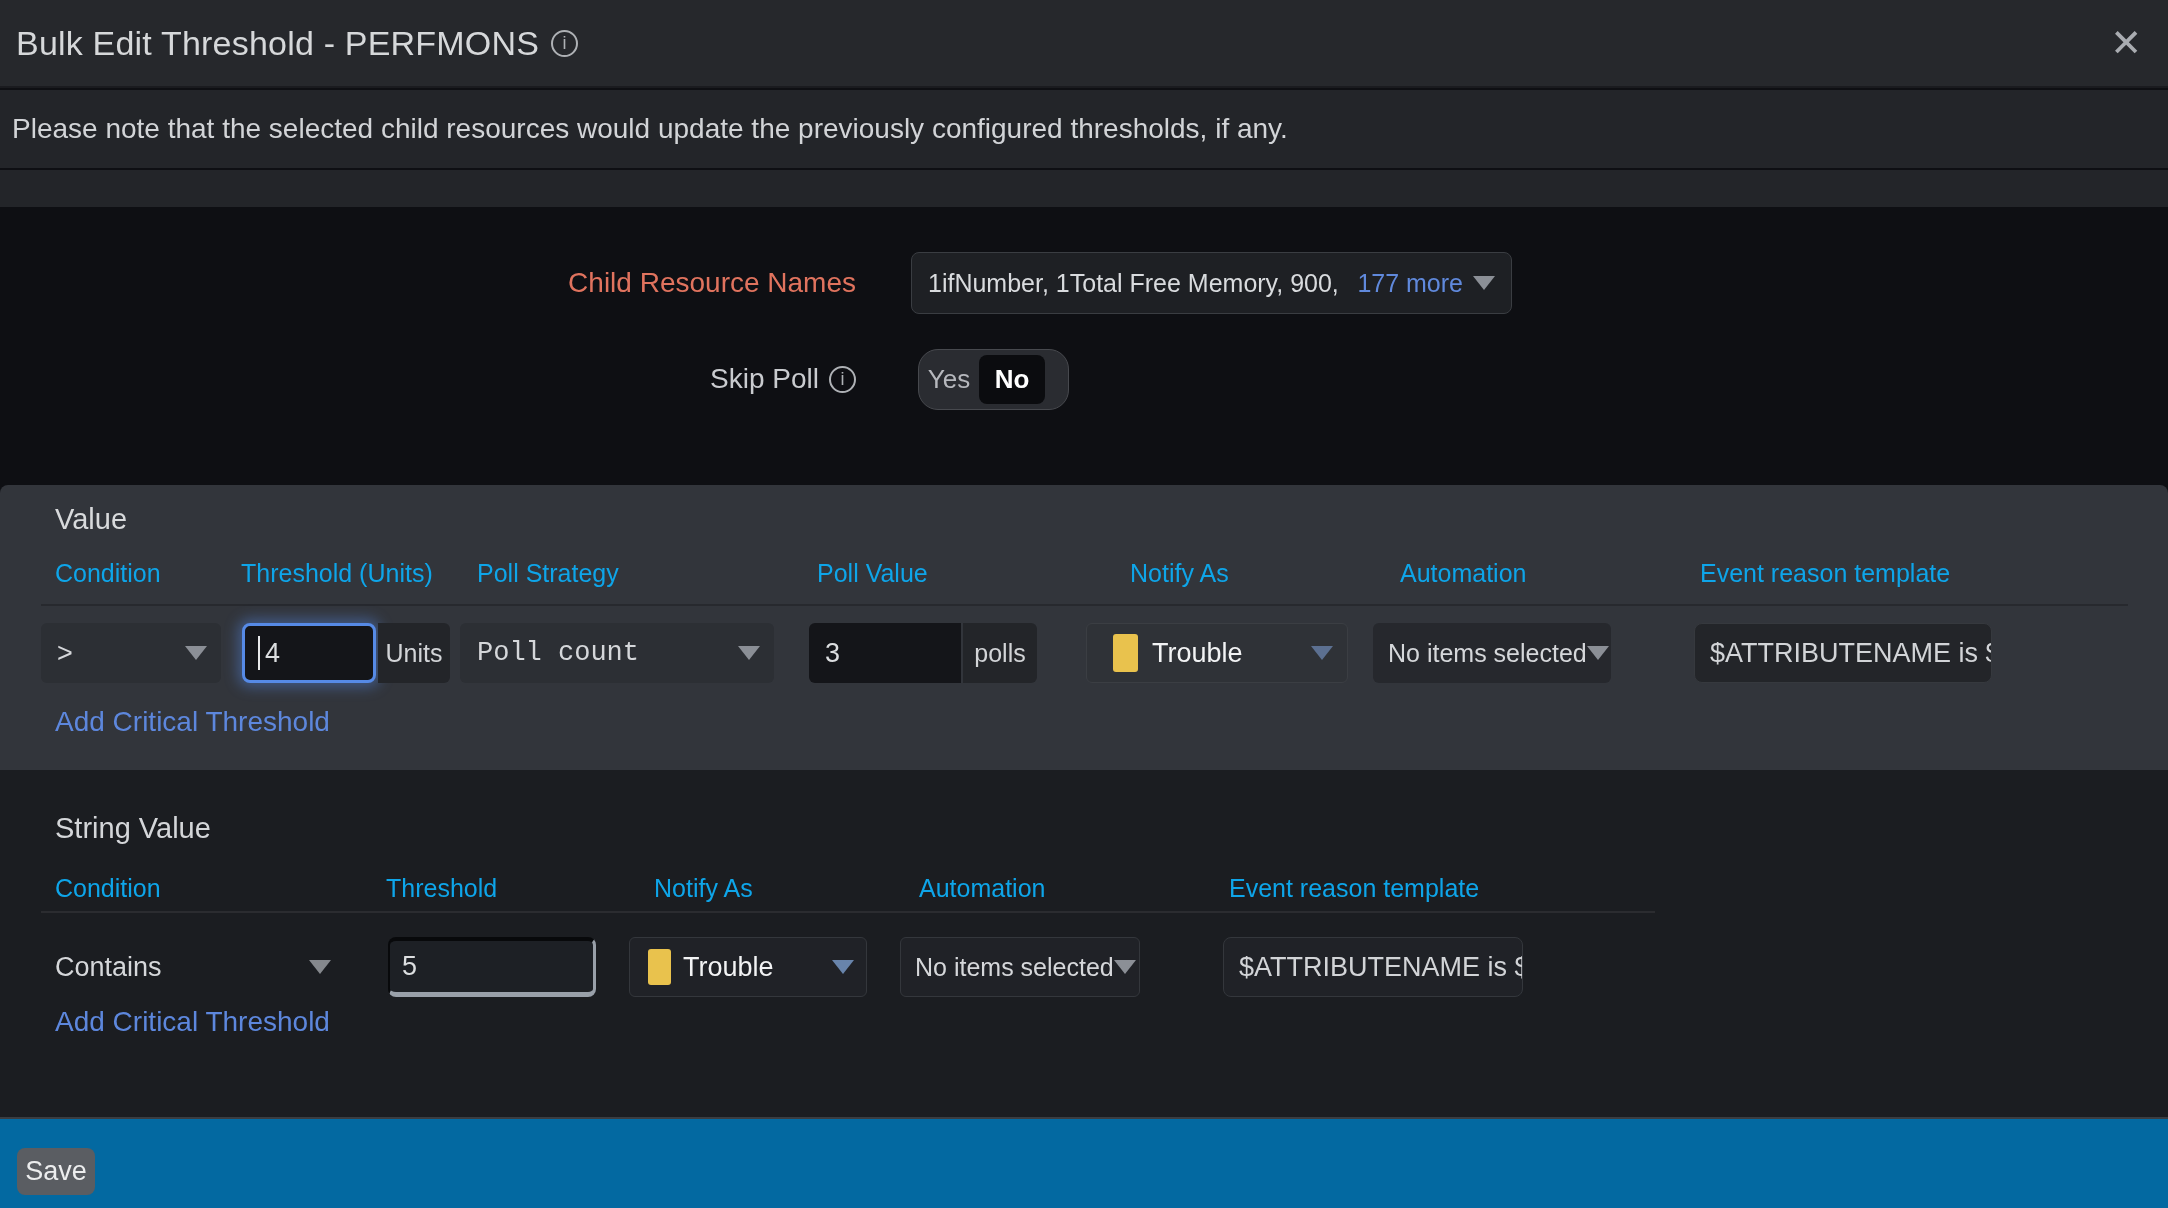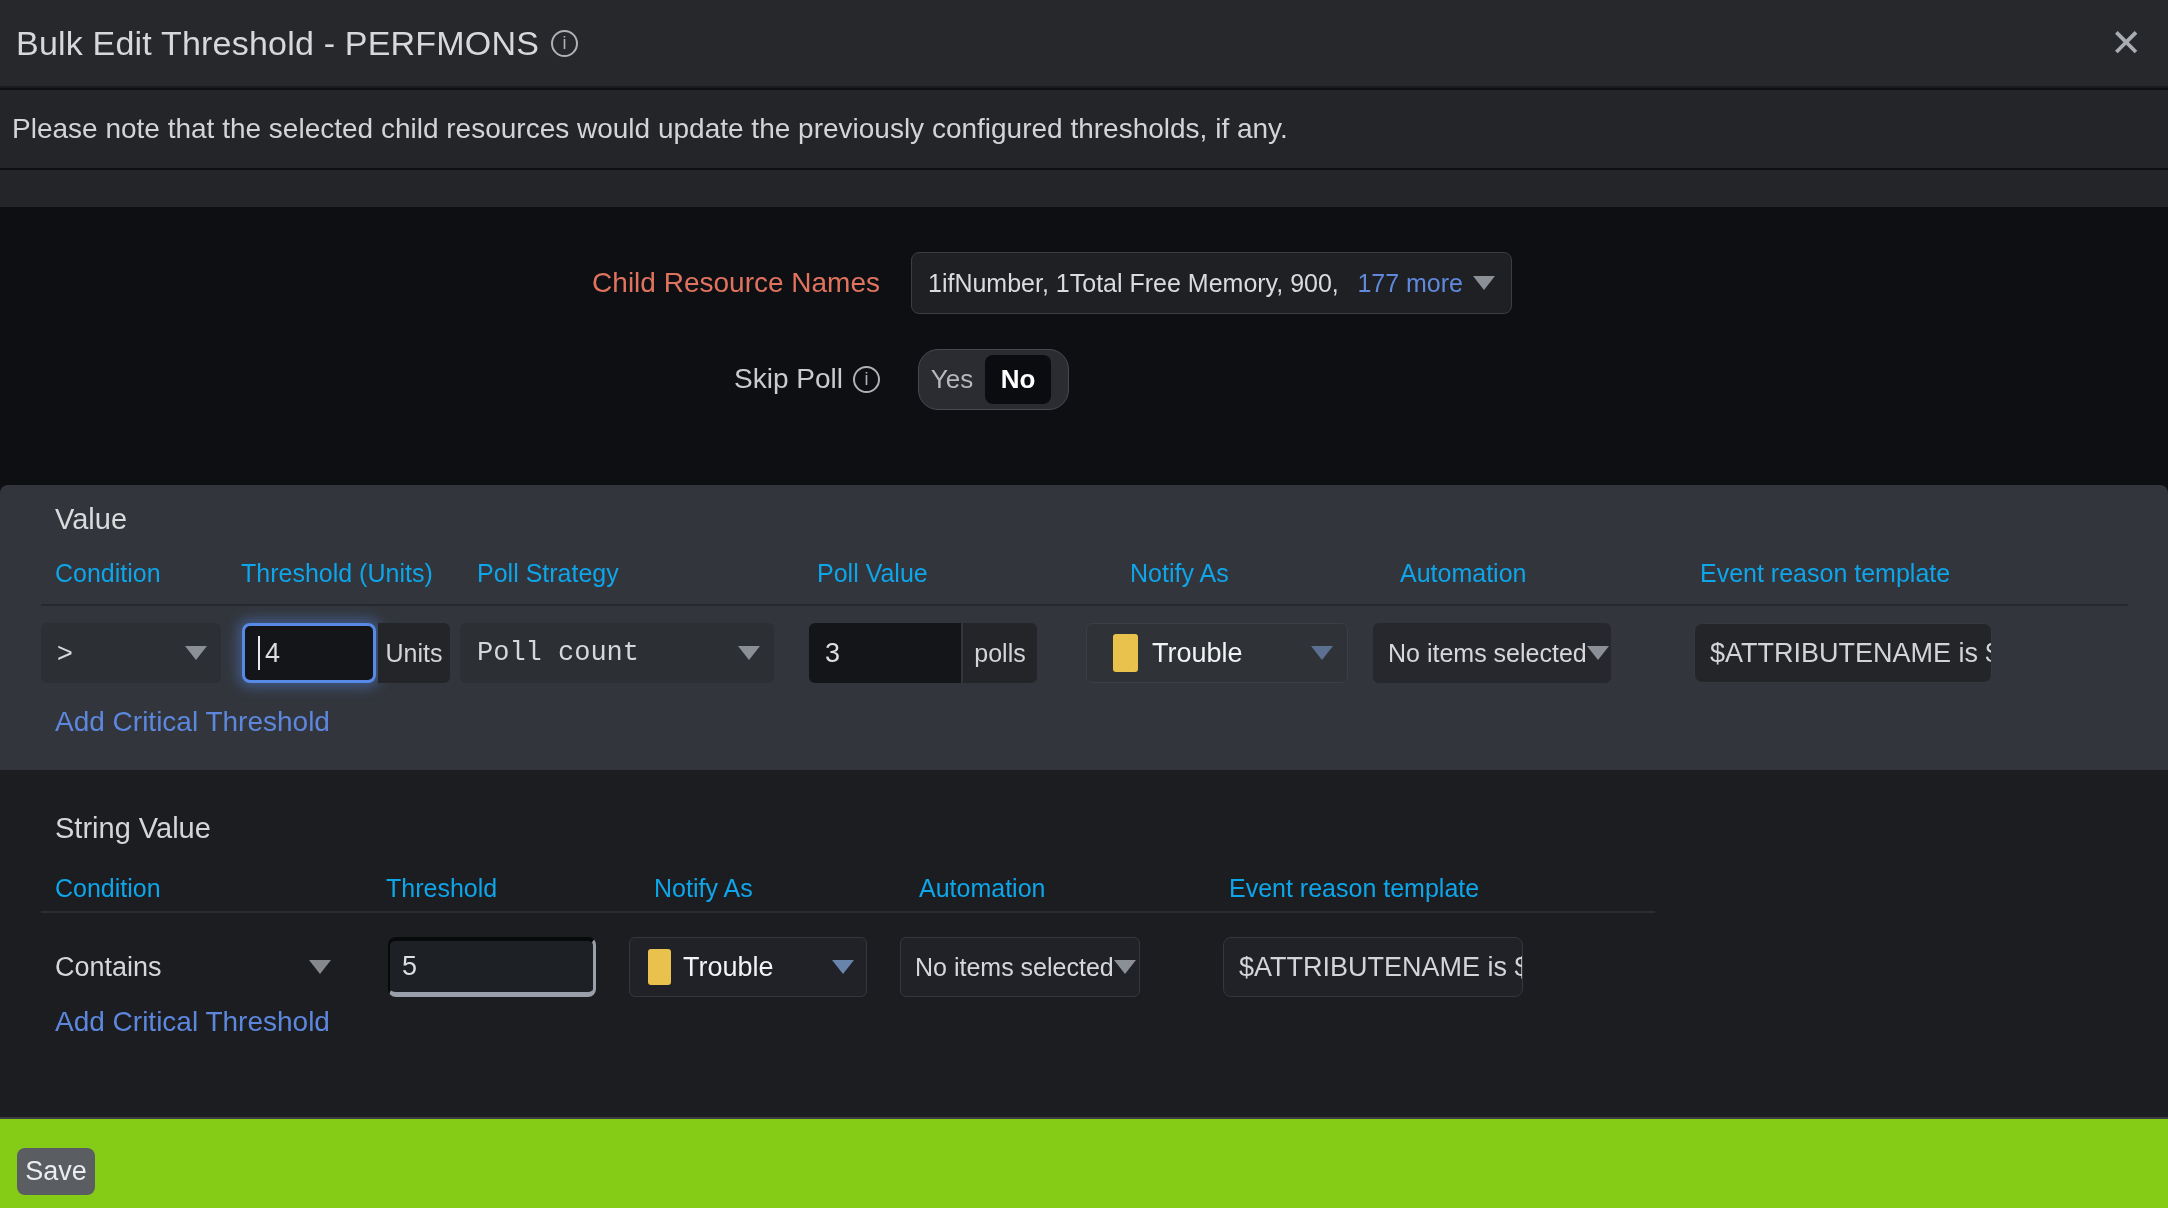--- a/index.html
+++ b/index.html
@@ -36,21 +36,21 @@
     font-size:28px; color:#d2d4d7;
   }
   .subbar {
     position:absolute; left:0; top:170px; width:2168px; height:37px;
     background:#232529;
   }
   
   .row-label {
     position:absolute; left:0; width:856px; text-align:right;
     font-size:28px; color:#c9cbcf; display:flex; justify-content:flex-end;
-    align-items:center; gap:10px;margin-left:24px;
+    align-items:center; gap:10px;
   }
   .crn-label { top:252px; height:62px; color:#e0735e; }
   .skip-label { top:348px; height:62px; }
   .crn-select {
     position:absolute; left:911px; top:252px; width:601px; height:62px;
     background:#1e2024; border:1px solid #3a3d42; border-radius:8px;
     display:flex; align-items:center; padding:0 16px; gap:10px; cursor:pointer;
   }
   .crn-value {
     font-size:25px; color:#d9dbde; white-space:nowrap; overflow:hidden;
@@ -65,21 +65,21 @@
   .toggle {
     position:absolute; left:918px; top:349px; width:151px; height:61px;
     background:#2a2c31; border:1px solid #47494e; border-radius:20px;
     display:flex; align-items:center;
   }
   .toggle-yes {
     flex:1; text-align:center; font-size:26px; color:#b6b8bd; cursor:pointer;
   }
   .toggle-no {
     width:66px; height:49px; background:#0b0c0f; border-radius:8px;
-    margin-right:17px; text-align:center; line-height:49px;
+    margin-right:23px; text-align:center; line-height:49px;
     font-size:26px; font-weight:700; color:#ffffff; cursor:pointer;
   }
   
   .value-panel {
     position:absolute; left:0; top:485px; width:2168px; height:285px;
     background:#32353b; border-radius:8px 8px 0 0;
   }
   .string-panel {
     position:absolute; left:0; top:770px; width:2168px; height:347px;
     background:#1b1d21;
@@ -106,21 +106,21 @@
   .swatch { width:25px; height:38px; background:#e9c24d; border-radius:3px; flex:0 0 auto; }
   .swatch-sm { width:23px; height:36px; }
   .add-link {
     position:absolute; left:55px; height:44px; line-height:44px;
     font-size:28px; color:#5d87dd; cursor:pointer; text-decoration:none;
   }
   .caret { position:absolute; left:16px; top:13px; width:2px; height:34px; background:#e8e9eb; }
   
   .footer {
     position:absolute; left:0; top:1117px; width:2168px; height:91px;
-    background:#84cc16; border-top:2px solid #3b3d41;
+    background:#0369a1; border-top:2px solid #3b3d41;
   }
   .save-btn {
     position:absolute; left:17px; top:29px; width:78px; height:47px;
     background:#5a5d62; border:none; border-radius:8px;
     color:#ecedee; font-size:27px; cursor:pointer;
     font-family:"Liberation Sans", sans-serif;
   }
 </style>
 </head>
 <body>

